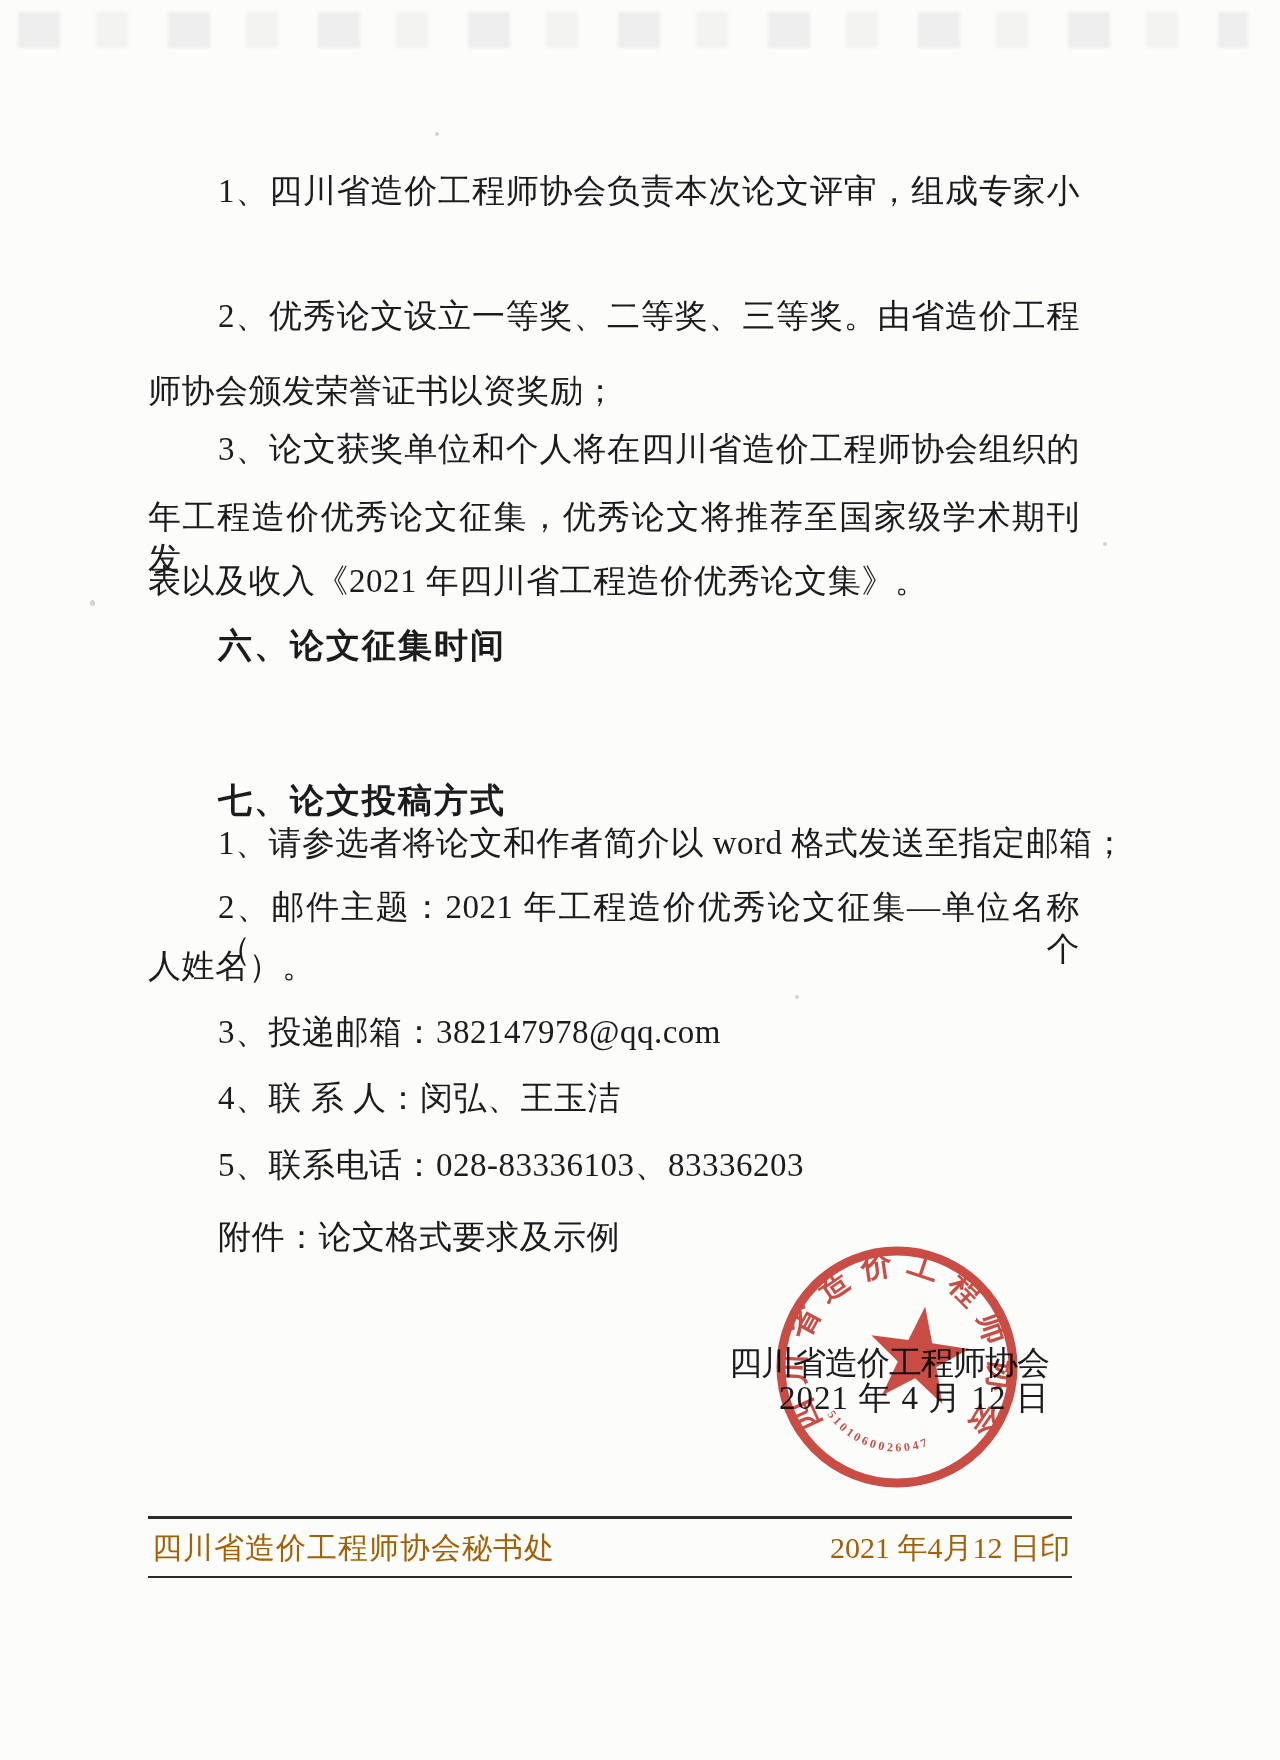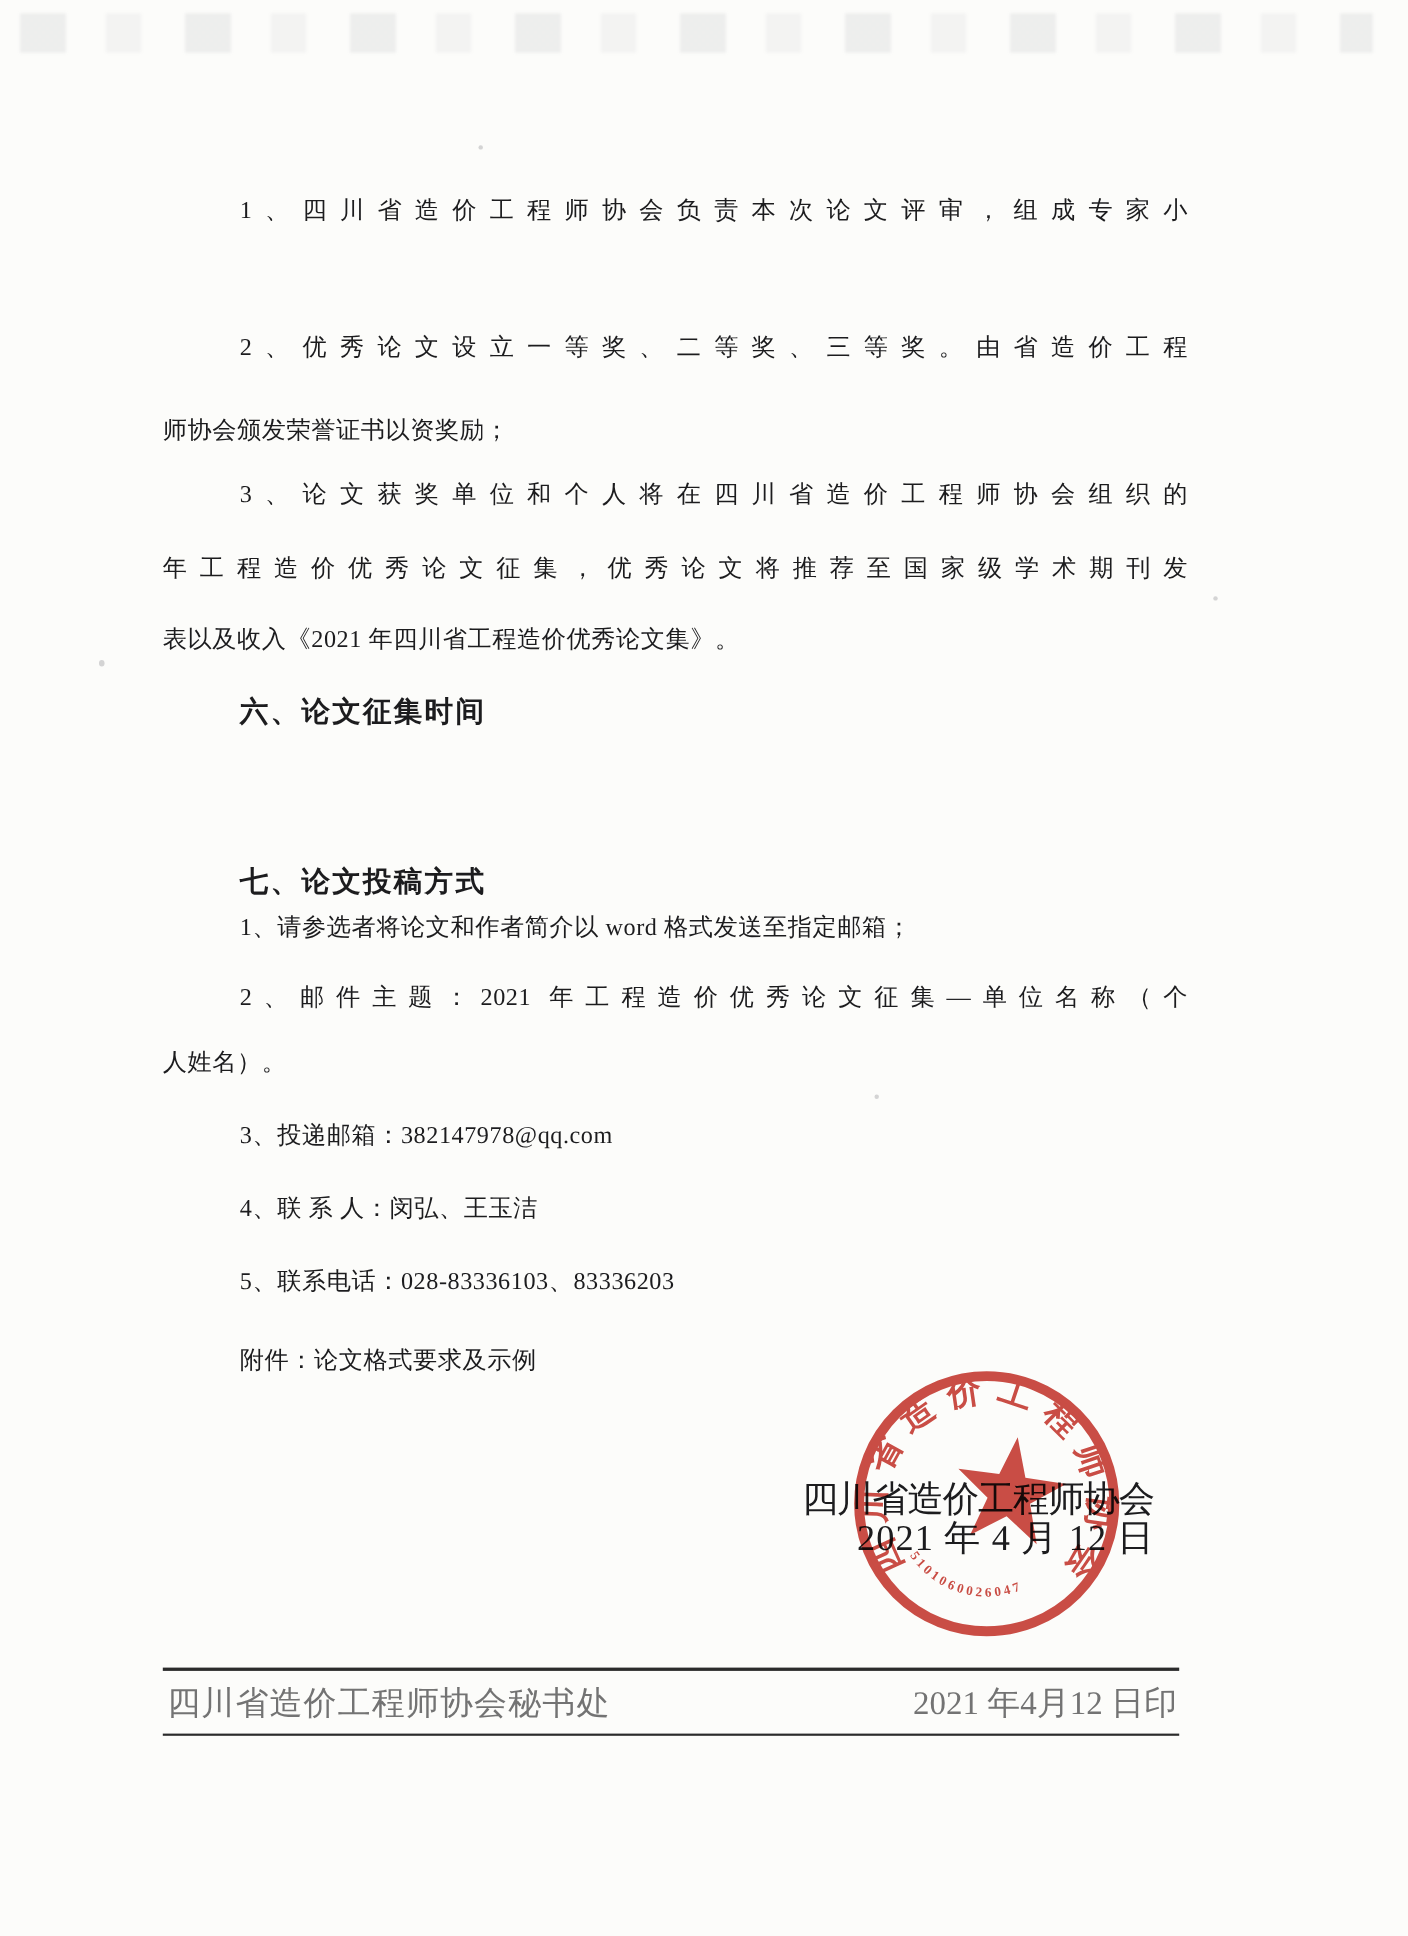--- a/index.html
+++ b/index.html
@@ -13,37 +13,37 @@
     position:absolute; left:18px; top:12px; width:1230px; height:36px;
     background:repeating-linear-gradient(90deg,
       rgba(110,115,128,0.10) 0 42px, rgba(0,0,0,0) 42px 78px,
       rgba(120,120,135,0.07) 78px 110px, rgba(0,0,0,0) 110px 150px);
     filter:blur(1.5px);
   }
   .speck { position:absolute; border-radius:50%; background:rgba(90,90,100,0.25); }
 
   .line {
     position:absolute; left:148px; width:932px;
-    font-size:22px; line-height:42px; color:#1c1c1e;
+    font-size:33px; line-height:42px; color:#1c1c1e;
     letter-spacing:0.5px; white-space:nowrap;
   }
   .indent { padding-left:70px; width:862px; }
   .justify { white-space:normal; text-align:justify; text-align-last:justify; }
   .heading {
-    font-family:Liberation Sans, sans-serif;
-    font-weight:700; font-size:26px; letter-spacing:2px;
+    font-family:Liberation Serif, serif;
+    font-weight:700; font-size:34px; letter-spacing:2px;
   }
   .sig { position:absolute; color:#1c1c1e; font-size:33px; white-space:nowrap; }
   #sig-org  { left:729px; top:1341px; letter-spacing:-1px; }
   #sig-date { left:779px; top:1332px; letter-spacing:1px;margin-top:44px; }
 
   .rule { position:absolute; left:148px; width:924px; background:#2b2b2b; }
   #rule-top { top:1516px; height:3px; }
   #rule-bottom { top:1576px; height:2px; }
-  .footer-text { position:absolute; top:1528px; font-size:30px; color:#737373; white-space:nowrap; }
+  .footer-text { position:absolute; top:1528px; font-size:30px; color:#a16207; white-space:nowrap; }
   #footer-left { left:152px; letter-spacing:1px; }
   #footer-right { right:210px; }
 
   #stamp-layer {
     position:absolute; left:0; top:0; width:1280px; height:1760px;
     mix-blend-mode:multiply; opacity:0.88; pointer-events:none;
   }
   #stamp-layer text {
     font-family:"Liberation Serif","DejaVu Serif",serif; font-weight:700;
   }

